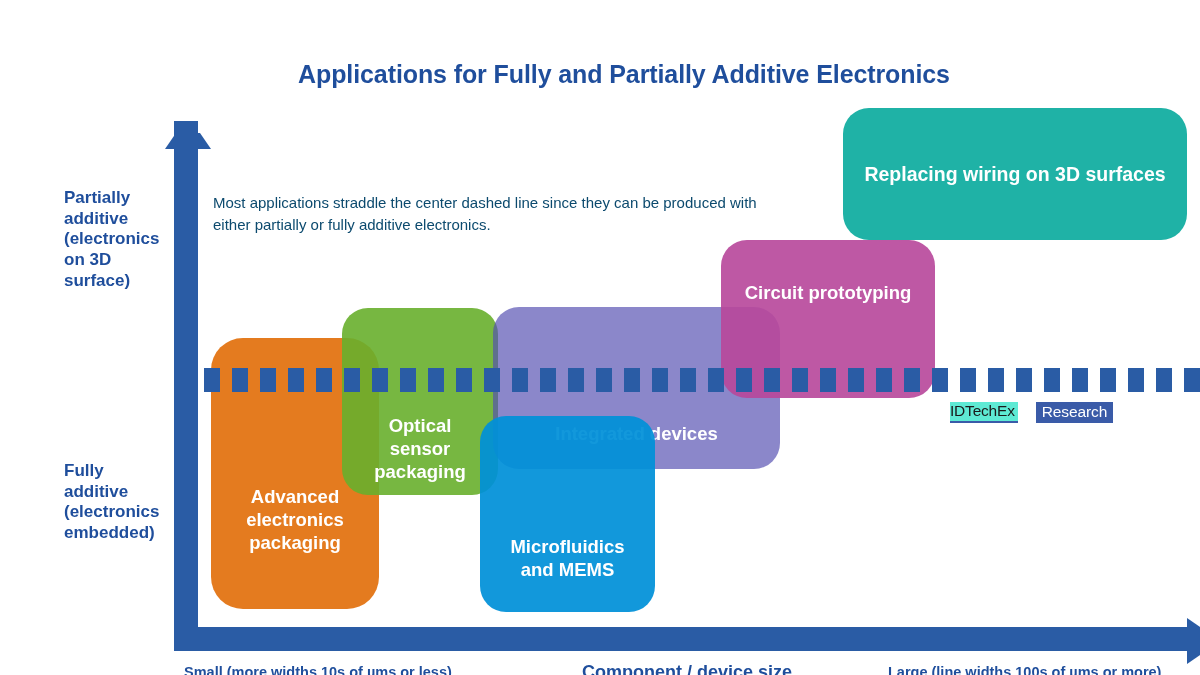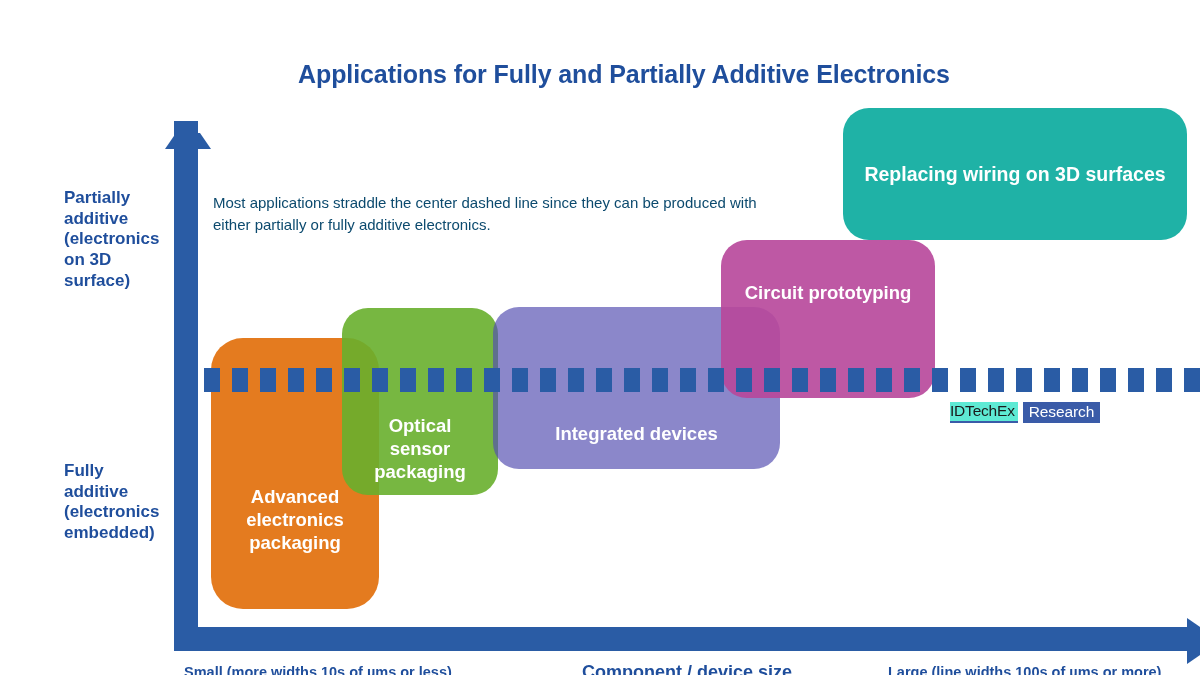--- a/index.html
+++ b/index.html
@@ -118,21 +118,21 @@
   #logo-name {
     color:#1A1A1A; font-weight:normal;
     border-bottom:2.5px solid #3A5BA8;
     padding:0 3px 1px 0;
     letter-spacing:-0.2px;
     background:#5eead4;
   }
   #logo-research {
     background:#3A5BA8; color:#ffffff;
     padding:1px 6px 2px 6px;
-    margin-left:5px;
+    margin-left:18px;
     letter-spacing:-0.1px;
   }
 </style>
 </head>
 <body>
 
 <div id="canvas">
 
   <div class="title">Applications for Fully and Partially Additive Electronics</div>
 
@@ -149,20 +149,23 @@
   </div>
 
   <div class="app-box" id="box-optical" style="background:rgba(104,175,44,0.90); z-index:7;">
     <span class="lbl">Optical sensor packaging</span>
   </div>
 
   <div class="app-box" id="box-integrated" style="background:rgba(84,78,177,0.68); z-index:8;">
     <span class="lbl">Integrated devices</span>
   </div>
 
+  <div class="app-box" id="box-microfl" style="background:rgba(0,144,216,0.93); z-index:9;">
+    <span class="lbl">Microfluidics and MEMS</span>
+  </div>
 
   <div class="app-box" id="box-circuit" style="background:rgba(184,71,155,0.91); z-index:10;">
     <span class="lbl">Circuit prototyping</span>
   </div>
 
   <div class="app-box" id="box-replacing" style="background:#1FB2A6; z-index:11;">
     <span class="lbl">Replacing wiring on 3D surfaces</span>
   </div>
 
   <div id="dashed-line" style="z-index:30;"></div>

